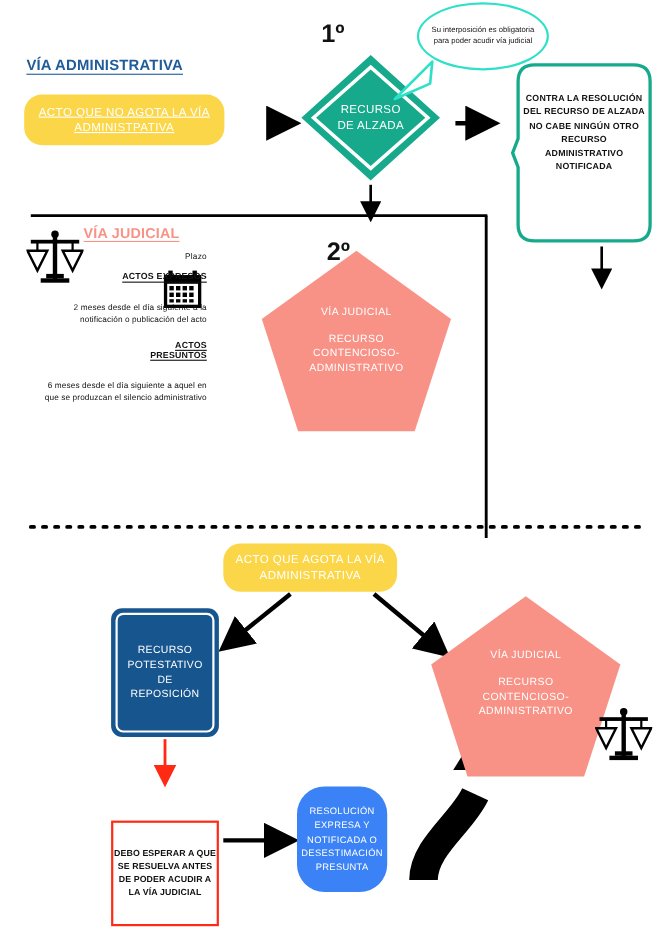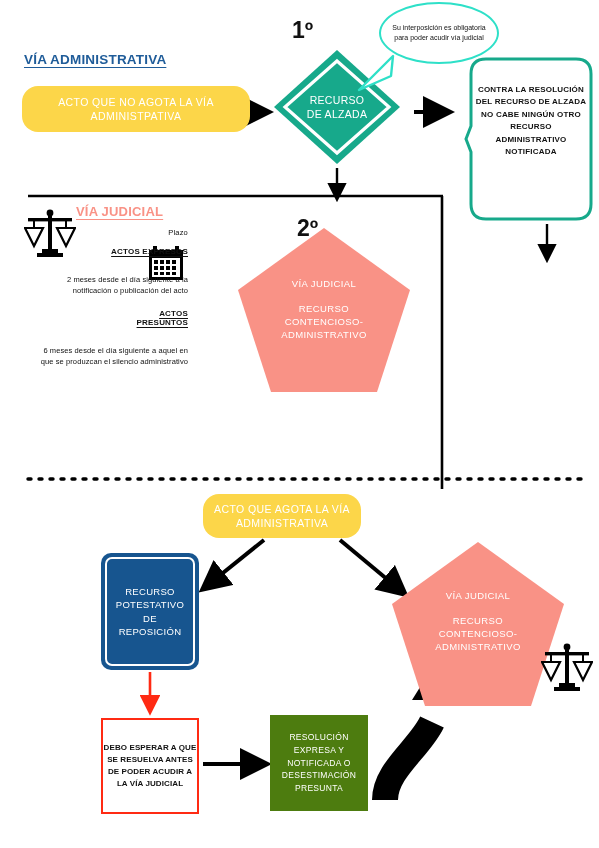--- a/index.html
+++ b/index.html
@@ -16,21 +16,21 @@
 
   
   .ordinal{font-size:23px;font-weight:bold;color:#111;margin-left:11px;}
   .ord1{left:281px;top:17px;}
   .ord2{left:286px;top:215px;}
 
   
   .yellow{background:#fcd649;border-radius:16px;display:flex;align-items:center;
       justify-content:center;text-align:center;color:#ffffff;font-size:10.5px;
       line-height:1.35;letter-spacing:.4px;padding:4px 8px;box-sizing:border-box;}
-  .yellow1{left:22px;top:86px;width:228px;height:46px;}
+  .yellow1{left:22px;top:86px;width:182px;height:46px;text-decoration:underline;}
   .yellow2{left:203px;top:494px;width:158px;height:44px;}
 
   
   .diamond-wrap{left:272px;top:48px;width:130px;height:118px;}
   .diamond-wrap svg{display:block;}
   .diamond-txt{position:absolute;left:0;top:0;width:130px;height:118px;
       display:flex;flex-direction:column;align-items:center;justify-content:center;
       color:#ffffff;font-size:10.5px;line-height:1.35;letter-spacing:.3px;text-align:center;}
 
   
@@ -70,29 +70,29 @@
   .jud-gap{height:12px;}
 
   
   .bluebox{left:101px;top:553px;width:98px;height:117px;background:#17558f;
       border-radius:10px;box-sizing:border-box;padding:4px;}
   .bluebox-inner{width:100%;height:100%;border:2px solid #fff;border-radius:7px;
       display:flex;align-items:center;justify-content:center;text-align:center;
       color:#fff;font-size:9.5px;line-height:1.4;letter-spacing:.3px;box-sizing:border-box;}
 
   
-  .redbox{left:101px;top:718px;width:98px;height:96px;border:2px solid #ff2a13;
+  .redbox{left:101px;top:746px;width:98px;height:96px;border:2px solid #ff2a13;
       background:#fff;box-sizing:border-box;display:flex;align-items:center;
       justify-content:center;text-align:center;font-size:8px;line-height:1.5;
       color:#111;font-weight:bold;letter-spacing:.1px;}
 
   
-  .blue2{left:270px;top:715px;width:98px;height:96px;background:#4d7c0f;
+  .blue2{left:270px;top:715px;width:82px;height:96px;background:#3b82f6;
       display:flex;align-items:center;justify-content:center;text-align:center;
-      color:#fff;font-size:8.5px;line-height:1.5;letter-spacing:.3px;}
+      color:#fff;font-size:8.5px;line-height:1.5;letter-spacing:.3px;border-radius:25px;}
 
   
   .overlay{position:absolute;left:0;top:0;width:599px;height:848px;pointer-events:none;}
   .icon{position:absolute;}
 </style>
 </head>
 <body>
 
 <div class="canvas">
 

